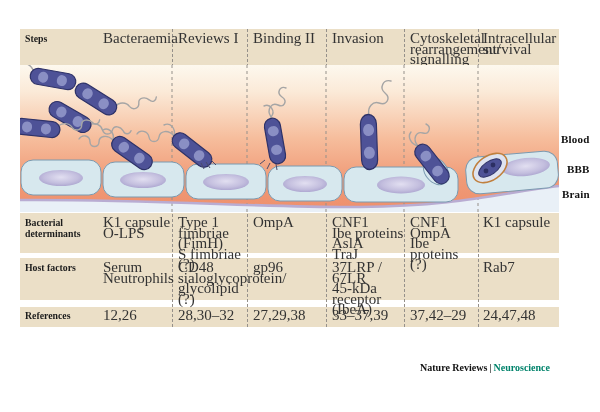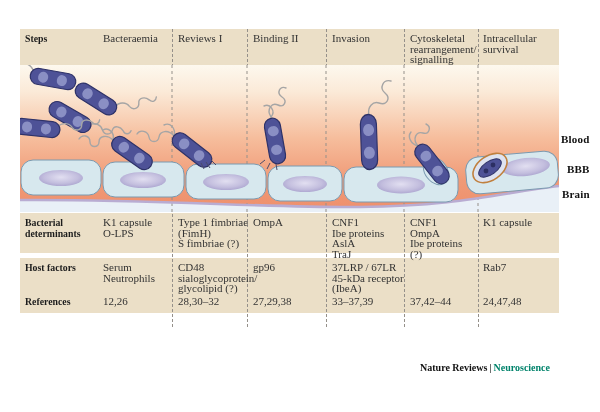--- a/index.html
+++ b/index.html
@@ -3,27 +3,27 @@
 <meta charset="utf-8">
 <style>
   html,body{margin:0;padding:0;}
   .page{position:relative;width:600px;height:406px;background:#ffffff;overflow:hidden;
         font-family:Liberation Serif, serif;-webkit-font-smoothing:antialiased;}
   .figure{position:absolute;left:20px;top:29px;width:539px;height:298px;}
   .band{position:absolute;left:0;width:539px;background:#ebdfc7;}
   .band-steps{top:0;height:36px;}
   .band-det{top:184px;height:40px;}
   .band-host{top:229px;height:42px;}
-  .band-refs{top:264px;height:20px;}
+  .band-refs{top:278px;height:20px;}
   .illustration{position:absolute;left:0;top:36px;width:539px;height:147px;z-index:2;}
   .divider{position:absolute;top:0;height:298px;width:0;border-left:1px dashed #95908a;z-index:1;}
   .d1{left:152px}.d2{left:227px}.d3{left:306px}.d4{left:384px}.d5{left:458px}
   .rowlabel{position:absolute;left:5px;top:4px;width:72px;font-size:9.8px;font-weight:bold;
             color:#1d1d1d;line-height:11px;white-space:pre-line;z-index:2;}
-  .cell{position:absolute;top:4px;font-size:11px;line-height:10.6px;color:#333;
+  .cell{position:absolute;top:4px;font-size:15px;line-height:10.6px;color:#333;
         white-space:pre-line;z-index:2;}
   .band-refs .cell,.band-refs .rowlabel{top:3px;}
   .c1{left:83px;width:72px}.c2{left:158px;width:76px}.c3{left:233px;width:75px}
   .c4{left:312px;width:76px}.c5{left:390px;width:66px}.c6{left:463px;width:76px}
   .side-label{position:absolute;font-size:11px;font-weight:bold;color:#111;z-index:5;letter-spacing:.2px;margin-left:33px;}
   .lbl-blood{left:528px;top:133px}
   .lbl-bbb{left:534px;top:163px}
   .lbl-brain{left:529px;top:188px}
   .caption{position:absolute;top:362px;right:50px;font-size:10px;font-weight:bold;color:#101010;padding-left:44px;}
   .caption .subject{color:#00836b;}
@@ -203,21 +203,21 @@
 (IbeA)</div>
       <div class="cell c6">Rab7</div>
     </div>
 
     <div class="band band-refs">
       <div class="rowlabel">References</div>
       <div class="cell c1">12,26</div>
       <div class="cell c2">28,30–32</div>
       <div class="cell c3">27,29,38</div>
       <div class="cell c4">33–37,39</div>
-      <div class="cell c5">37,42–44</div>
+      <div class="cell c5">37,42–29</div>
       <div class="cell c6">24,47,48</div>
     </div>
 
     <div class="divider d1"></div>
     <div class="divider d2"></div>
     <div class="divider d3"></div>
     <div class="divider d4"></div>
     <div class="divider d5"></div>
   </div>
 

